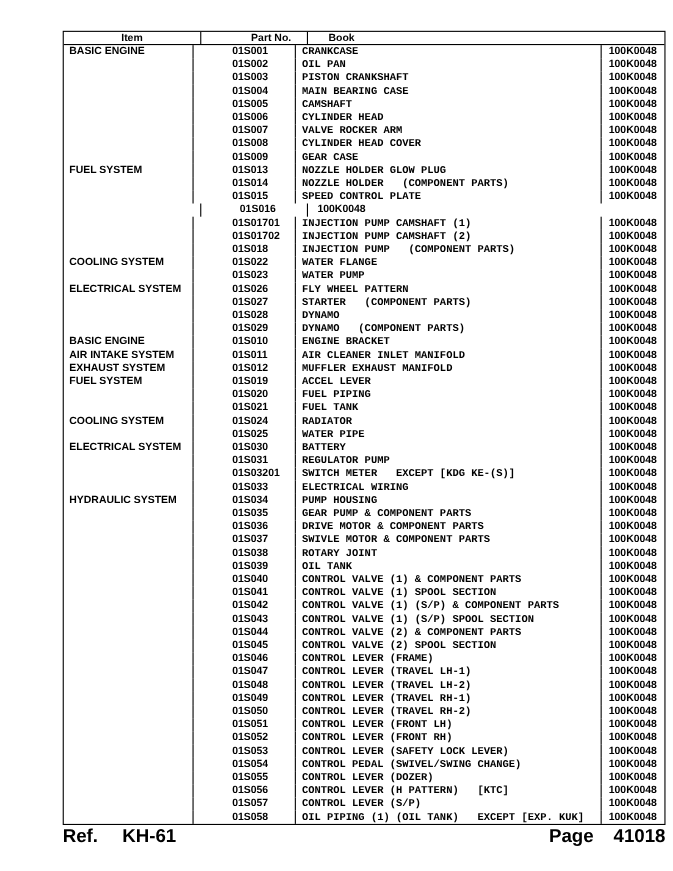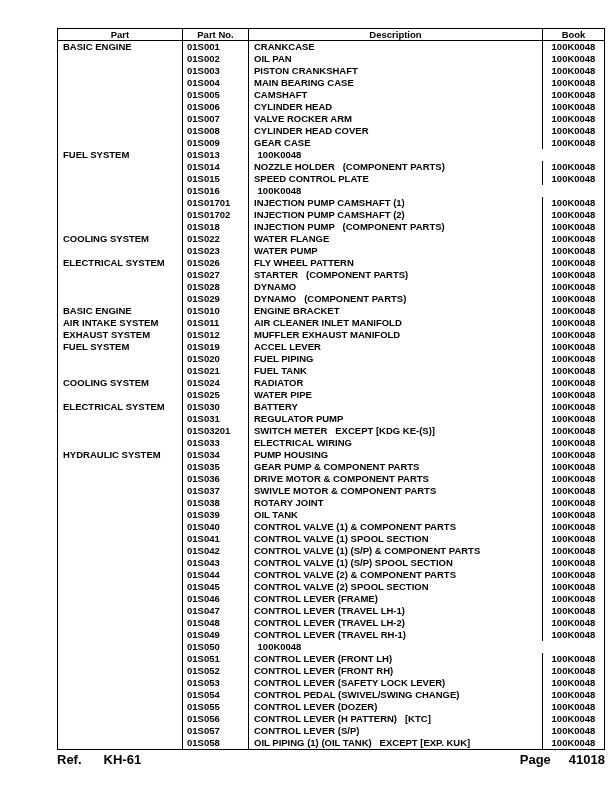--- a/index.html
+++ b/index.html
@@ -26,49 +26,48 @@
     white-space:pre;
   }
   .t-row.header {
     border-bottom:1px solid #000;
   }
   .cell {
     overflow:hidden;
     white-space:pre;
   }
   .c-item { width:125px; border-right:1px solid #000; }
-  .c-part { width:66px;  border-right:1px solid #000; }
+  .c-part { width:66px;  border-right:1px solid #000;margin-left:31px; }
   .c-desc { width:294px; border-right:1px solid #000; }
   .c-book { width:61px; }
   .header .cell { text-align:center; }
   .bodycell.c-item { padding-left:5px; }
   .bodycell.c-part { padding-left:4px; }
-  .bodycell.c-desc { padding-left:5px; }
+  .bodycell.c-desc { padding-left:5px;font-family:Liberation Mono, monospace; }
   .bodycell.c-book { text-align:center; }
   .page-footer {
     position:absolute;
     left:57px; top:752px;
     width:548px;
     display:flex;
     justify-content:space-between;
-    font-size:13px;
+    font-size:17px;
     line-height:15px;
   }
   .footer-group { display:flex; }
   .f-gap-ref   { width:22px; }
   .f-gap-page  { width:18px; }
 </style>
 </head>
 <body>
 
 <div class="parts-table">
   <div class="t-row header">
-    <div class="cell c-item">Part</div>
+    <div class="cell c-item">Item</div>
     <div class="cell c-part">Part No.</div>
-    <div class="cell c-desc">Description</div>
     <div class="cell c-book">Book</div>
   </div>
   <div id="table-body">
       <div class="t-row">
     <div class="cell bodycell c-item">BASIC ENGINE</div>
     <div class="cell bodycell c-part">01S001</div>
     <div class="cell bodycell c-desc">CRANKCASE</div>
     <div class="cell bodycell c-book">100K0048</div>
   </div>
       <div class="t-row">
@@ -115,20 +114,21 @@
   </div>
       <div class="t-row">
     <div class="cell bodycell c-item"></div>
     <div class="cell bodycell c-part">01S009</div>
     <div class="cell bodycell c-desc">GEAR CASE</div>
     <div class="cell bodycell c-book">100K0048</div>
   </div>
       <div class="t-row">
     <div class="cell bodycell c-item">FUEL SYSTEM</div>
     <div class="cell bodycell c-part">01S013</div>
+    <div class="cell bodycell c-desc">NOZZLE HOLDER GLOW PLUG</div>
     <div class="cell bodycell c-book">100K0048</div>
   </div>
       <div class="t-row">
     <div class="cell bodycell c-item"></div>
     <div class="cell bodycell c-part">01S014</div>
     <div class="cell bodycell c-desc">NOZZLE HOLDER   (COMPONENT PARTS)</div>
     <div class="cell bodycell c-book">100K0048</div>
   </div>
       <div class="t-row">
     <div class="cell bodycell c-item"></div>
@@ -359,20 +359,21 @@
   </div>
       <div class="t-row">
     <div class="cell bodycell c-item"></div>
     <div class="cell bodycell c-part">01S049</div>
     <div class="cell bodycell c-desc">CONTROL LEVER (TRAVEL RH-1)</div>
     <div class="cell bodycell c-book">100K0048</div>
   </div>
       <div class="t-row">
     <div class="cell bodycell c-item"></div>
     <div class="cell bodycell c-part">01S050</div>
+    <div class="cell bodycell c-desc">CONTROL LEVER (TRAVEL RH-2)</div>
     <div class="cell bodycell c-book">100K0048</div>
   </div>
       <div class="t-row">
     <div class="cell bodycell c-item"></div>
     <div class="cell bodycell c-part">01S051</div>
     <div class="cell bodycell c-desc">CONTROL LEVER (FRONT LH)</div>
     <div class="cell bodycell c-book">100K0048</div>
   </div>
       <div class="t-row">
     <div class="cell bodycell c-item"></div>

